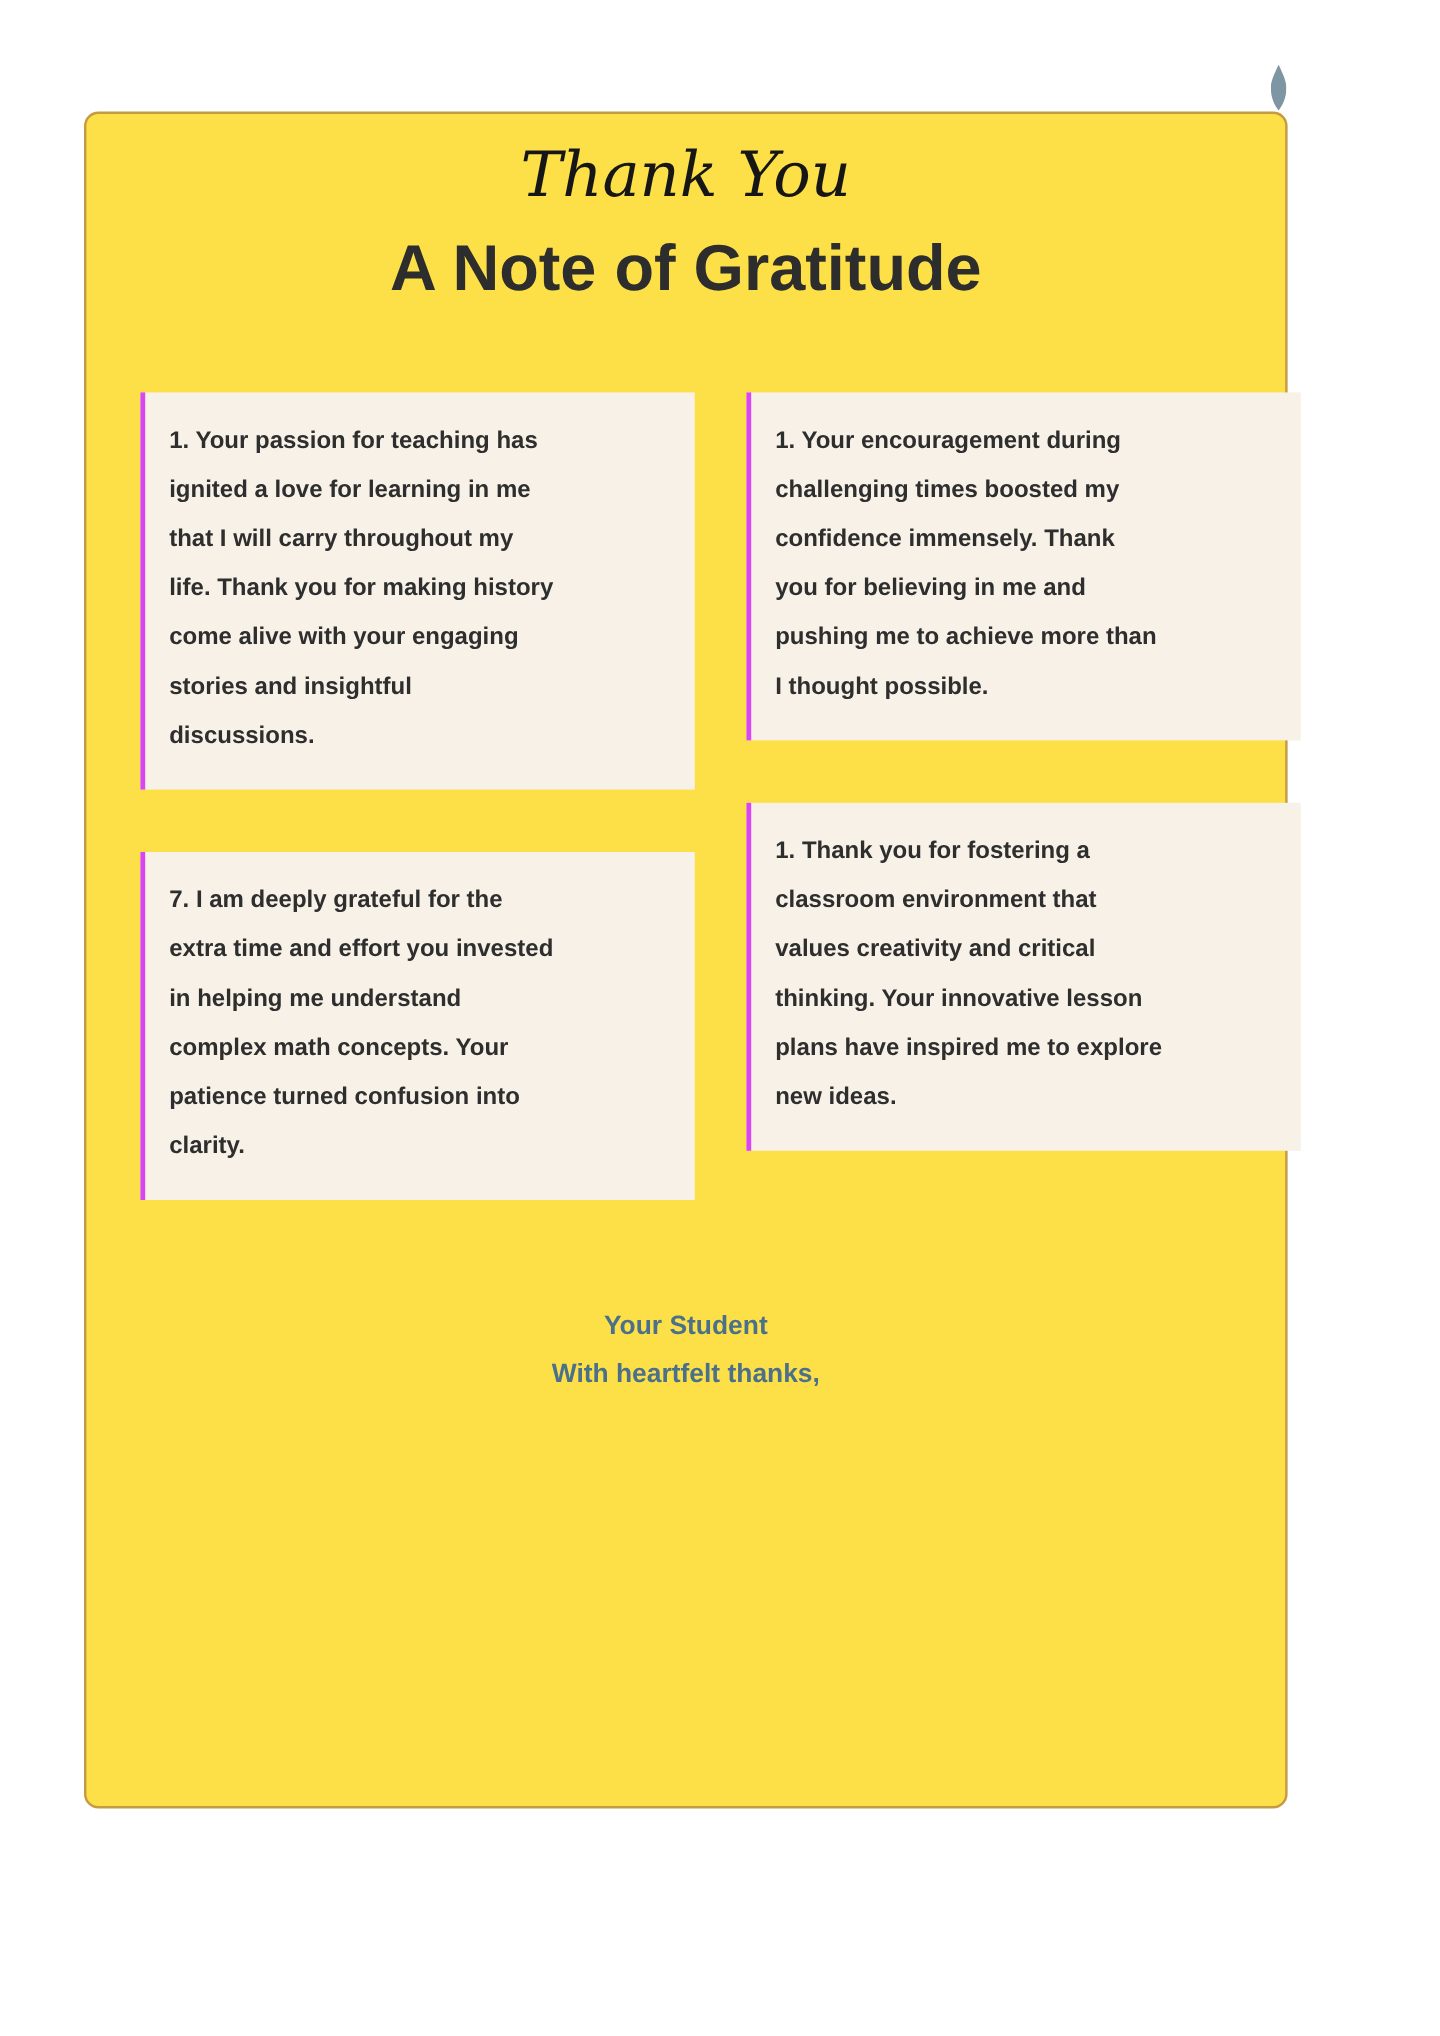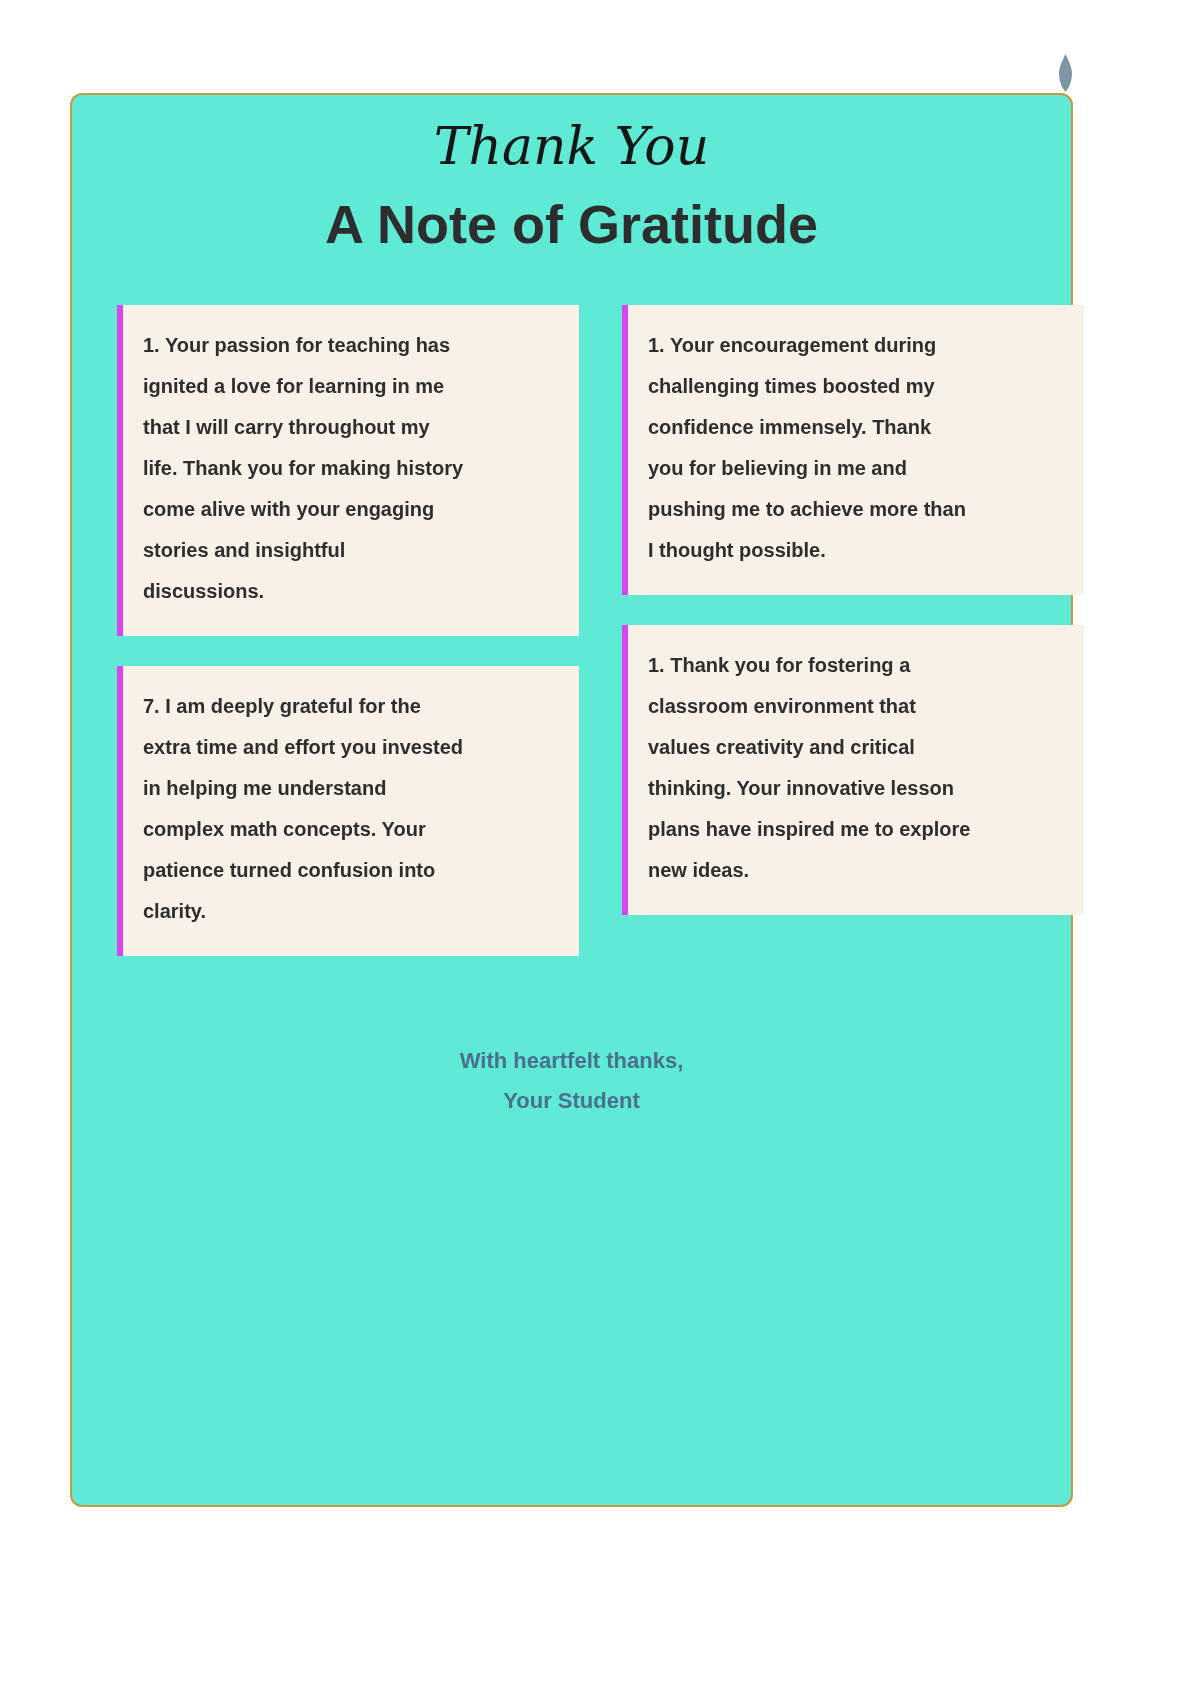--- a/index.html
+++ b/index.html
@@ -9,21 +9,21 @@
     font-family: "Liberation Sans", sans-serif;
     overflow: hidden;
     position: relative;
   }
   .card {
     position: absolute;
     left: 70px; top: 93px;
     width: 1003px; height: 1414px;
     border: 2px solid #C49A42;
     border-radius: 12px;
-    background: #5eead4;
+    background: #fde047;
   }
   .leaf {
     position: absolute;
     top: -41px; right: -1px;
     width: 13px; height: 38px;
     display: block;
   }
   .script-title {
     margin-top: 20px;
     text-align: center;
@@ -59,22 +59,23 @@
   }
   .column {
     width: 462px;
     display: flex;
     flex-direction: column;
     gap: 30px;
   }
   .note-block {
     width: 462px;
     background: #F7F1E7;
-    border-left: 6px solid #d946ef;
+    border-left: 4px solid #d946ef;
     padding: 20px 24px 24px 20px;
+    margin-top: 22px;
   }
   .note-text {
     font-size: 20px;
     font-weight: 700;
     line-height: 41px;
     color: #2E2E2E;
     white-space: pre-line;
   }
   .closing {
     margin-top: 85px;
@@ -136,17 +137,17 @@
 values creativity and critical
 thinking. Your innovative lesson
 plans have inspired me to explore
 new ideas.</div>
       </div>
     </div>
 
   </div>
 
   <div class="closing">
+    <div>Your Student</div>
     <div>With heartfelt thanks,</div>
-    <div>Your Student</div>
   </div>
 
 </div>
 
 </body></html>

